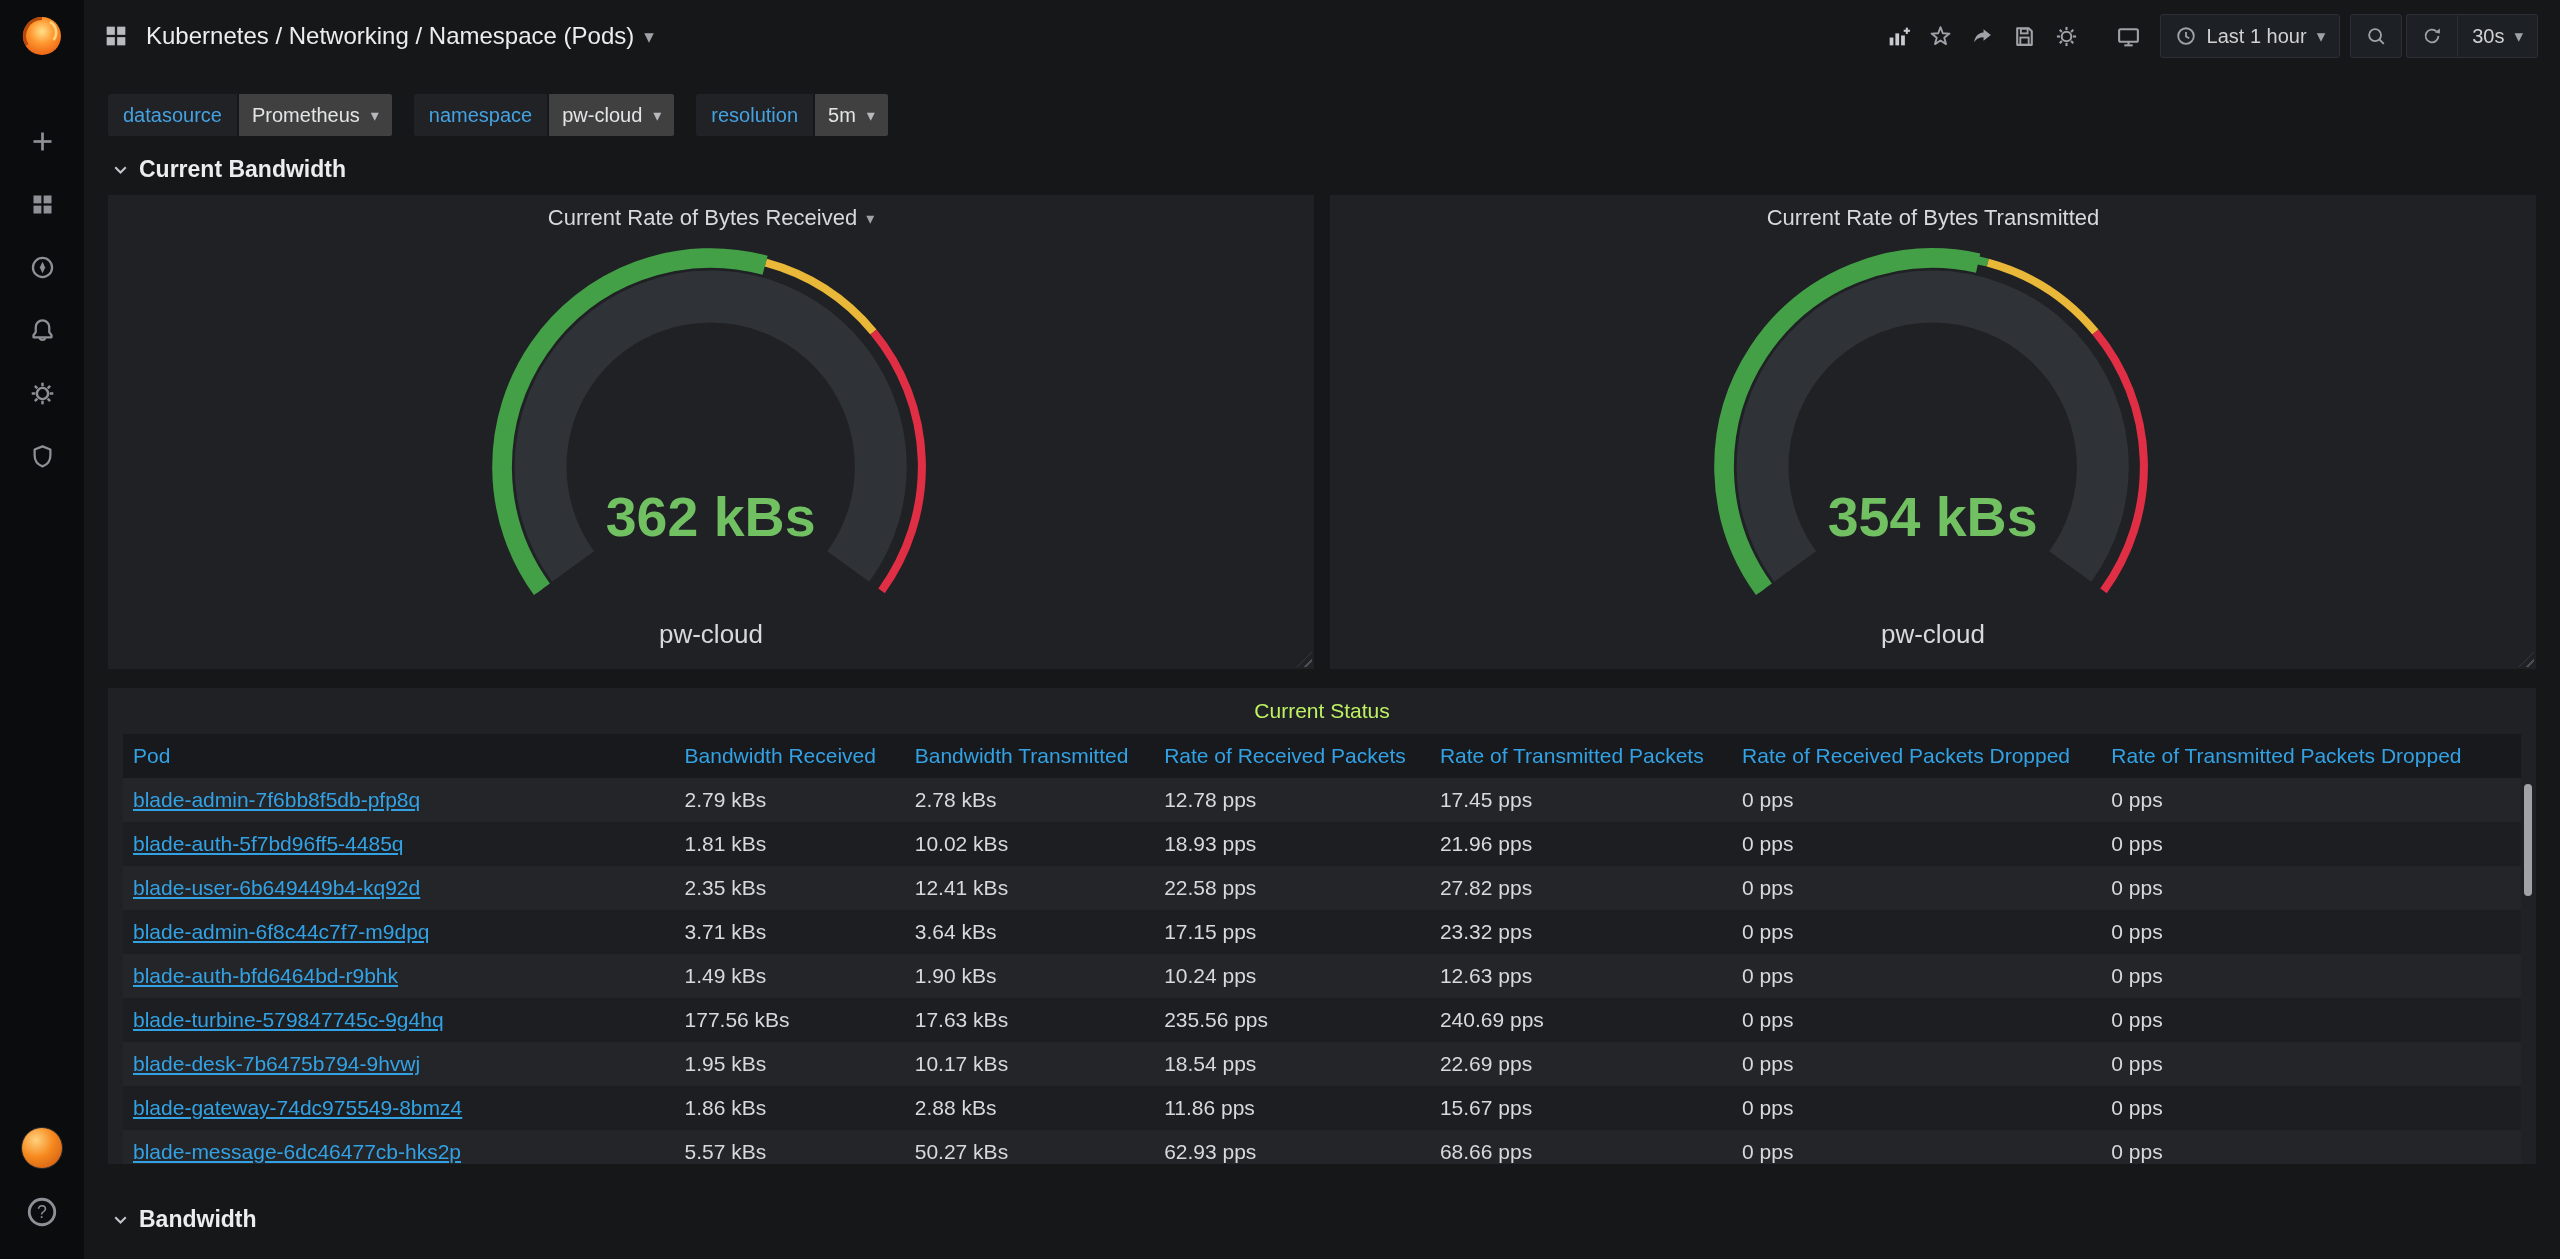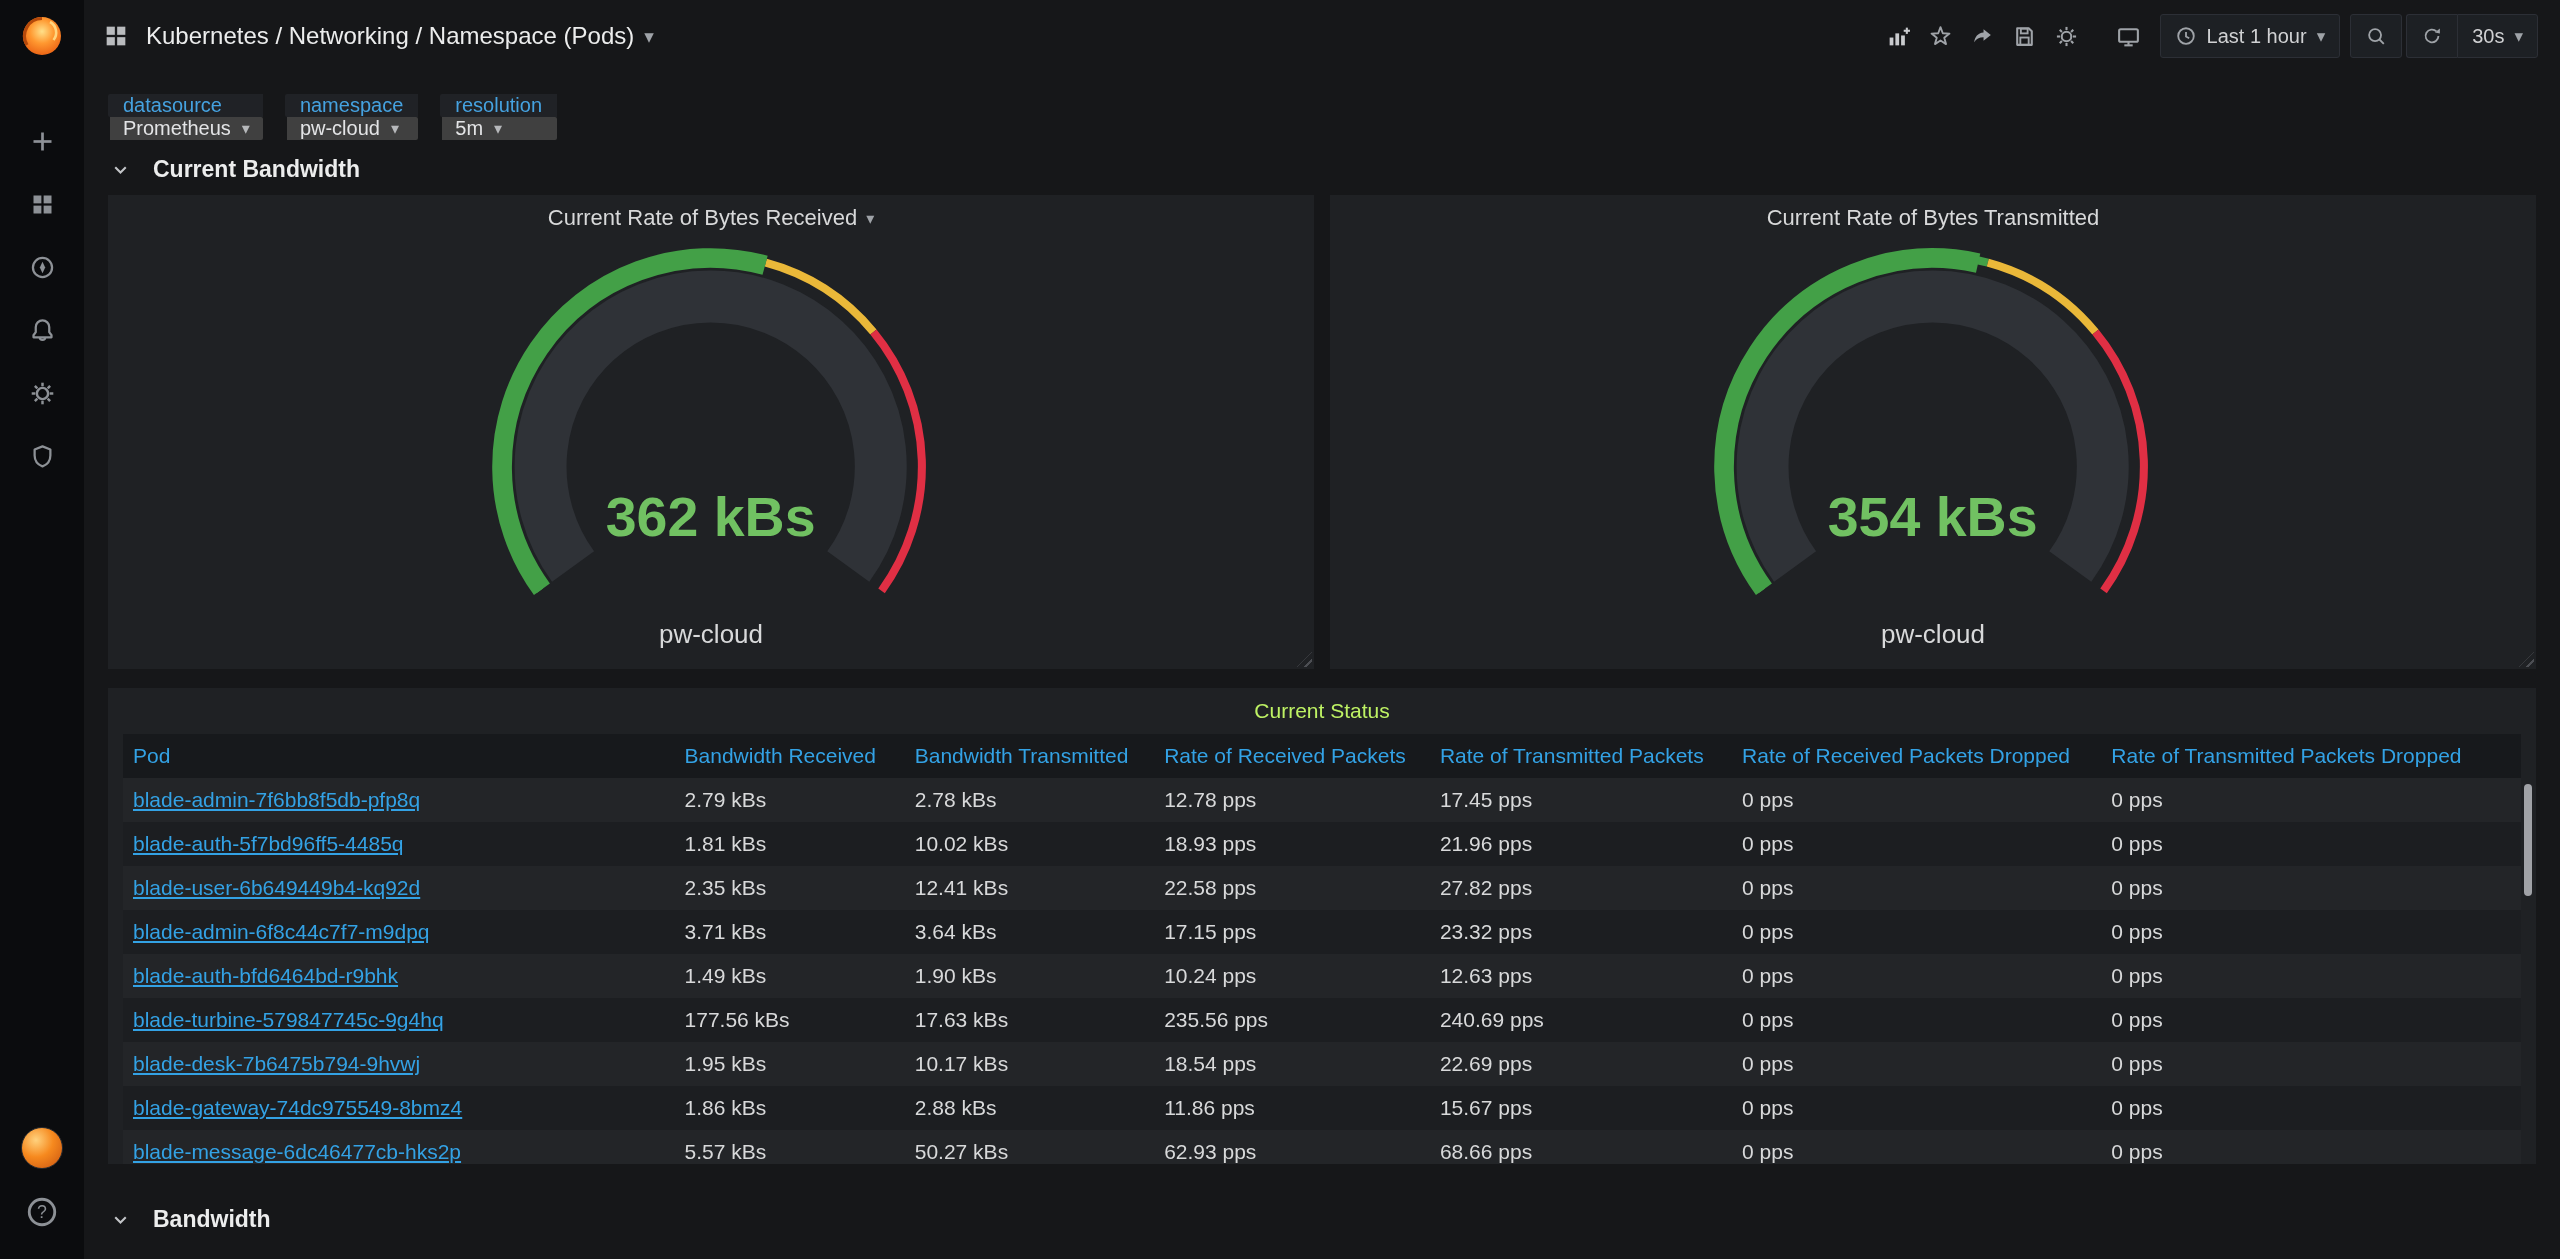--- a/index.html
+++ b/index.html
@@ -53,32 +53,32 @@
   .picker-btn svg { width:22px; height:22px; color:#9fa3a8; }
   .picker-btn .caret { color:#9fa3a8; font-size:17px; }
   .btn-group { display:flex; margin-left:4px;border-radius:22px; }
   .btn-group .picker-btn { margin-left:0; }
   .btn-group .picker-btn:first-child { border-radius:3px 0 0 3px; border-right:none; }
   .btn-group .picker-btn:last-child { border-radius:0 3px 3px 0; }
 
   
   .dash { padding:0 24px; }
   .submenu { display:flex; align-items:center; gap:22px; padding-top:22px; }
-  .var-chip { display:flex; height:42px; cursor:pointer;flex-direction:column; }
+  .var-chip { display:flex; height:42px; cursor:pointer; }
   .var-label {
     background:#202226; color:#45a2e0; padding:0 15px; display:flex; align-items:center;
     font-size:20px; border-radius:2px 0 0 2px;
   }
   .var-value {
     background:#404040; color:#e3e4e6; padding:0 13px; display:flex; align-items:center; gap:11px;
     font-size:20px; border-radius:0 2px 2px 0; margin-left:2px;
   }
   .var-value .caret { color:#b6b8bb; font-size:16px; }
 
-  .section-header { display:flex; align-items:center; gap:22px; padding:20px 0 12px 2px;
+  .section-header { display:flex; align-items:center; gap:8px; padding:20px 0 12px 2px;
     color:#eceded; font-weight:700; font-size:23px; cursor:pointer; }
   .section-header .chev { width:21px; height:21px; color:#c3c5c8; }
   .section-header.bottom { padding-top:42px; }
 
   .panels-row { display:flex; gap:16px; }
   .panel { background:#1f2124; position:relative; }
   .gauge-panel { flex:1; height:474px; display:flex; flex-direction:column; align-items:center; }
   .panel-header { height:46px; display:flex; align-items:center; justify-content:center; gap:9px;
     width:100%; cursor:pointer; }
   .panel-title { font-size:22px; font-weight:500; color:#d8d9da; }

